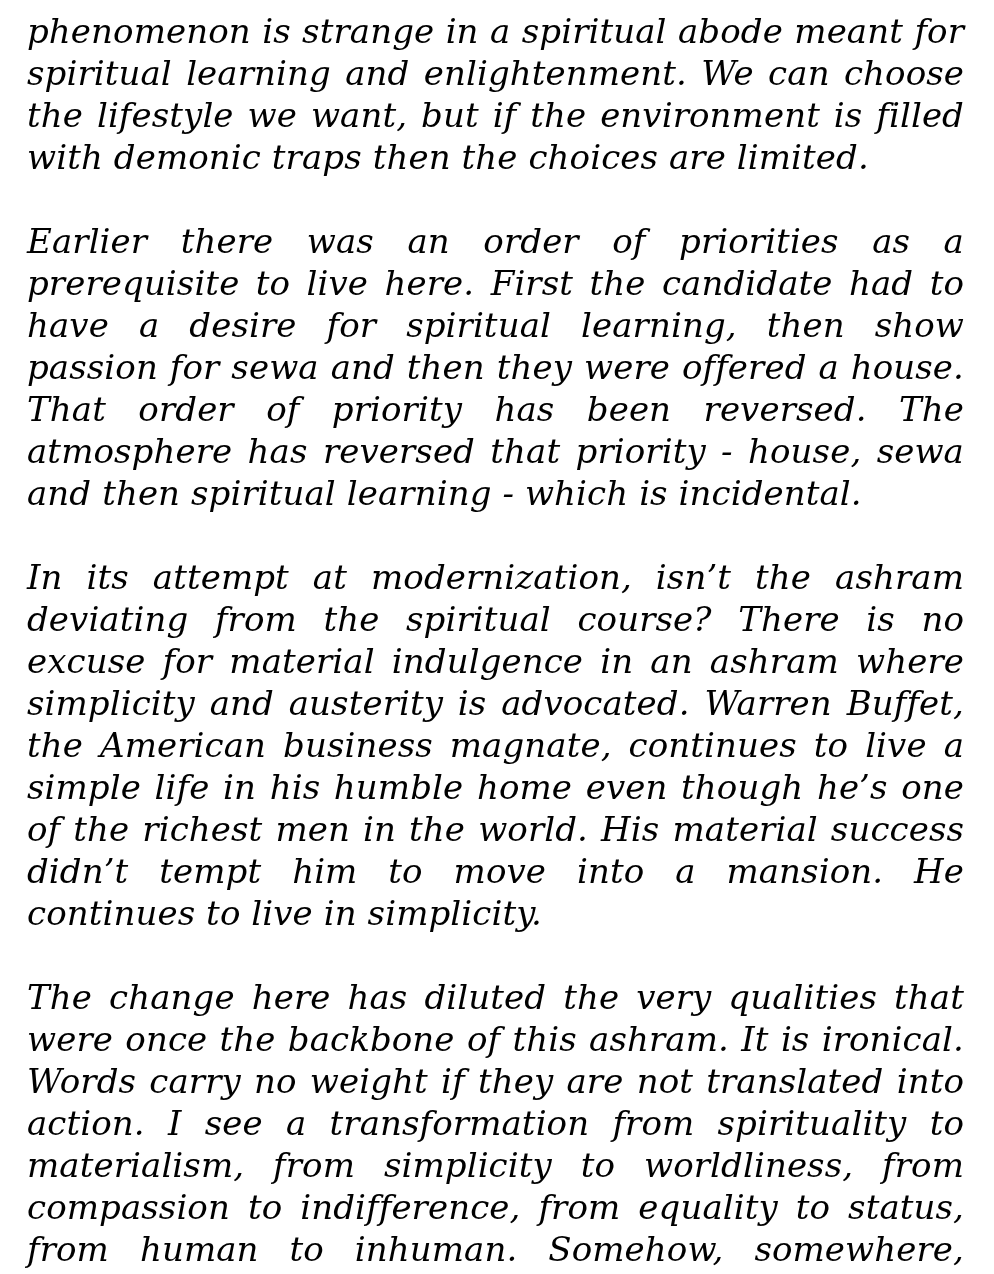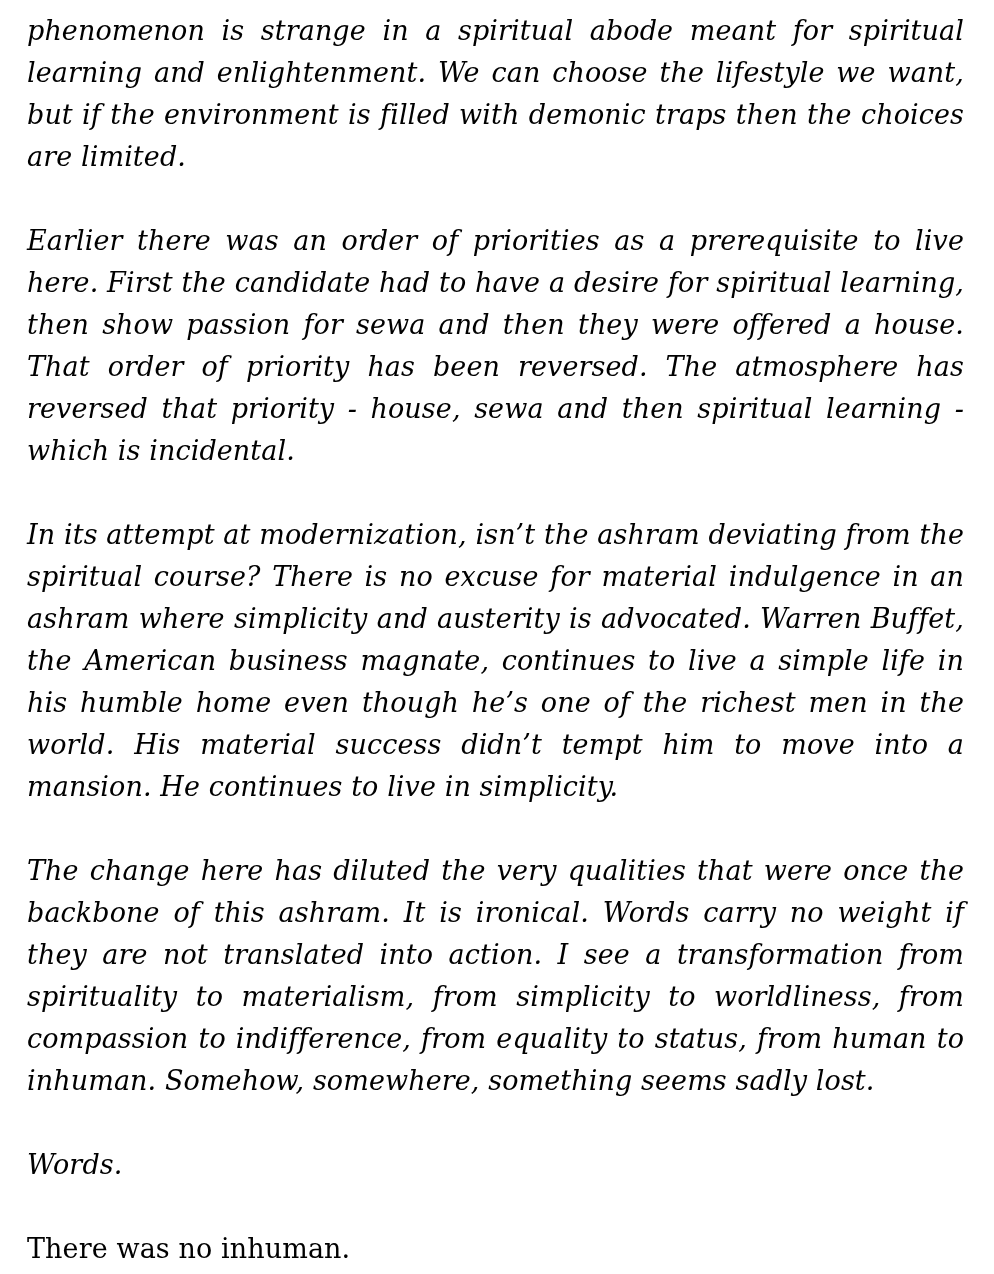--- a/index.html
+++ b/index.html
@@ -15,21 +15,21 @@
     color: #000000;
   }
   .page {
     box-sizing: border-box;
     width: 994px;
     height: 1274px;
     padding: 10px 30px 0 27px;
   }
   .para {
     margin: 0 0 42px 0;
-    font-size: 27px;
+    font-size: 34px;
     line-height: 42px;
     text-align: justify;
     letter-spacing: 0.1px;
   }
   .para.italic {
     font-style: italic;
   }
   .para.regular {
     font-style: normal;
   }

